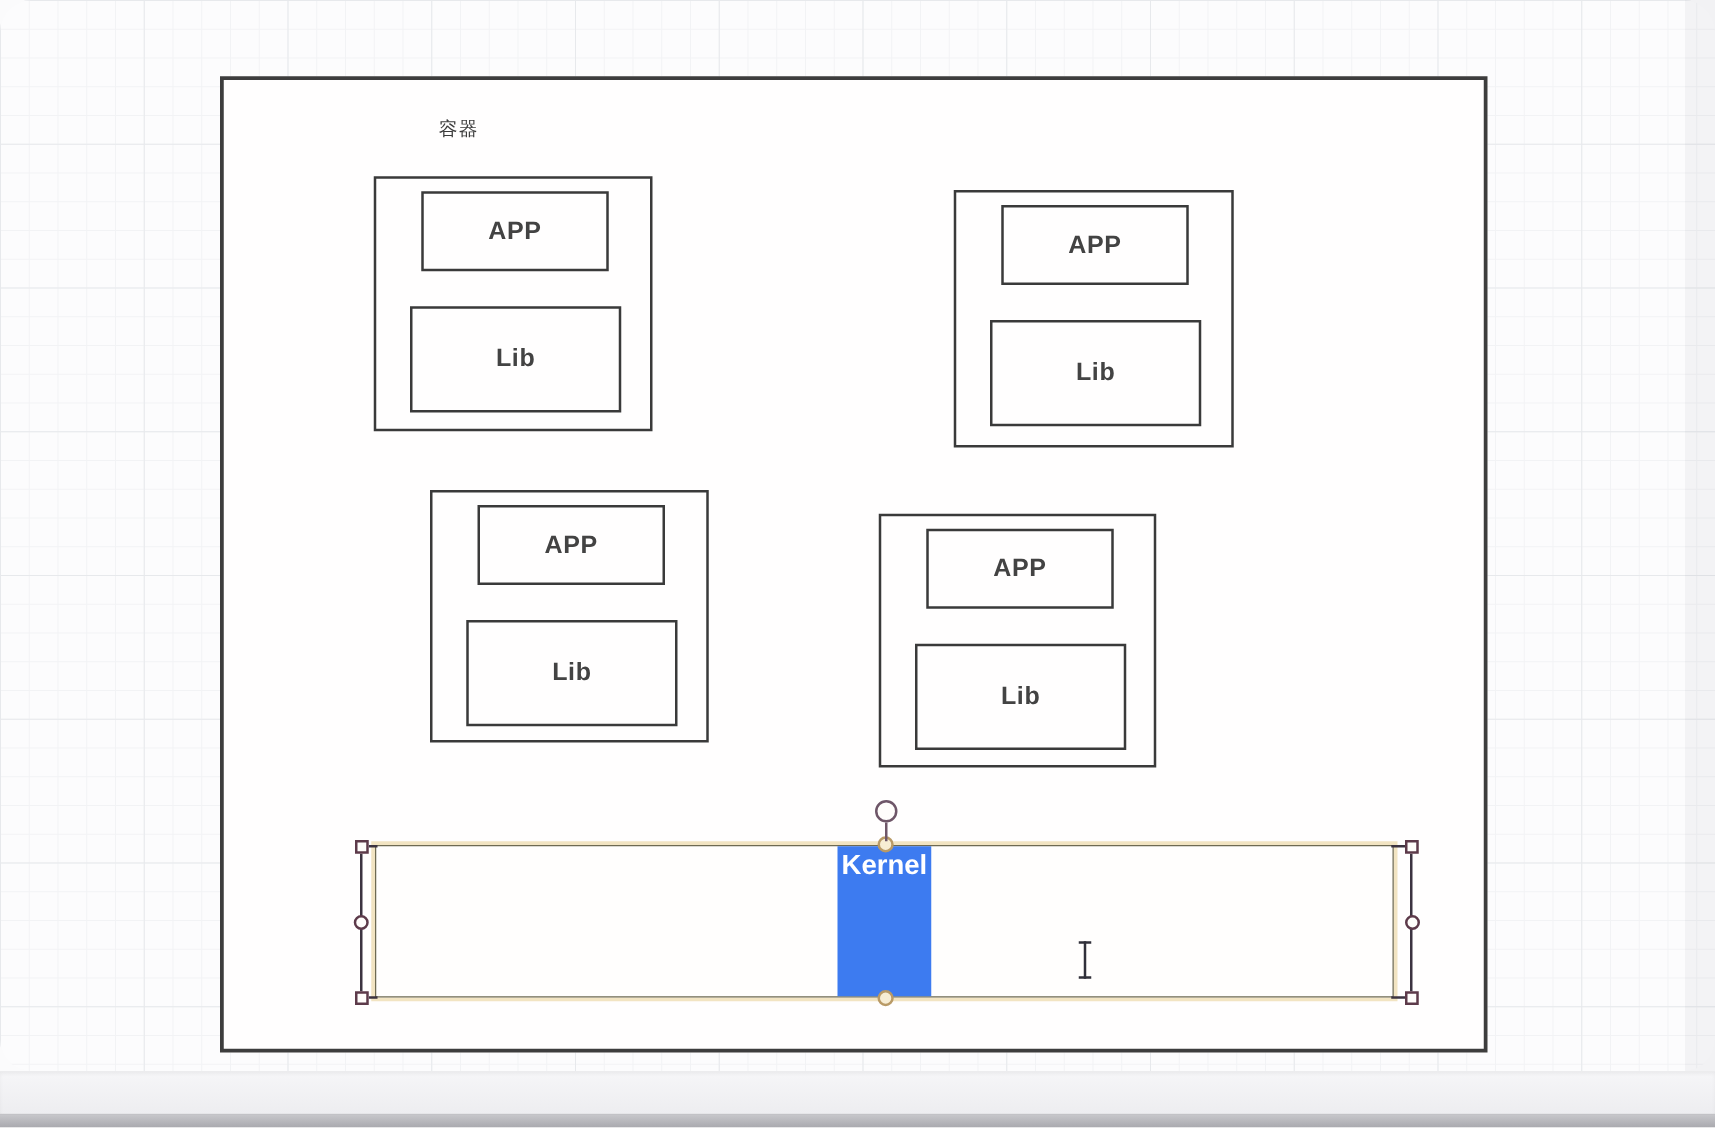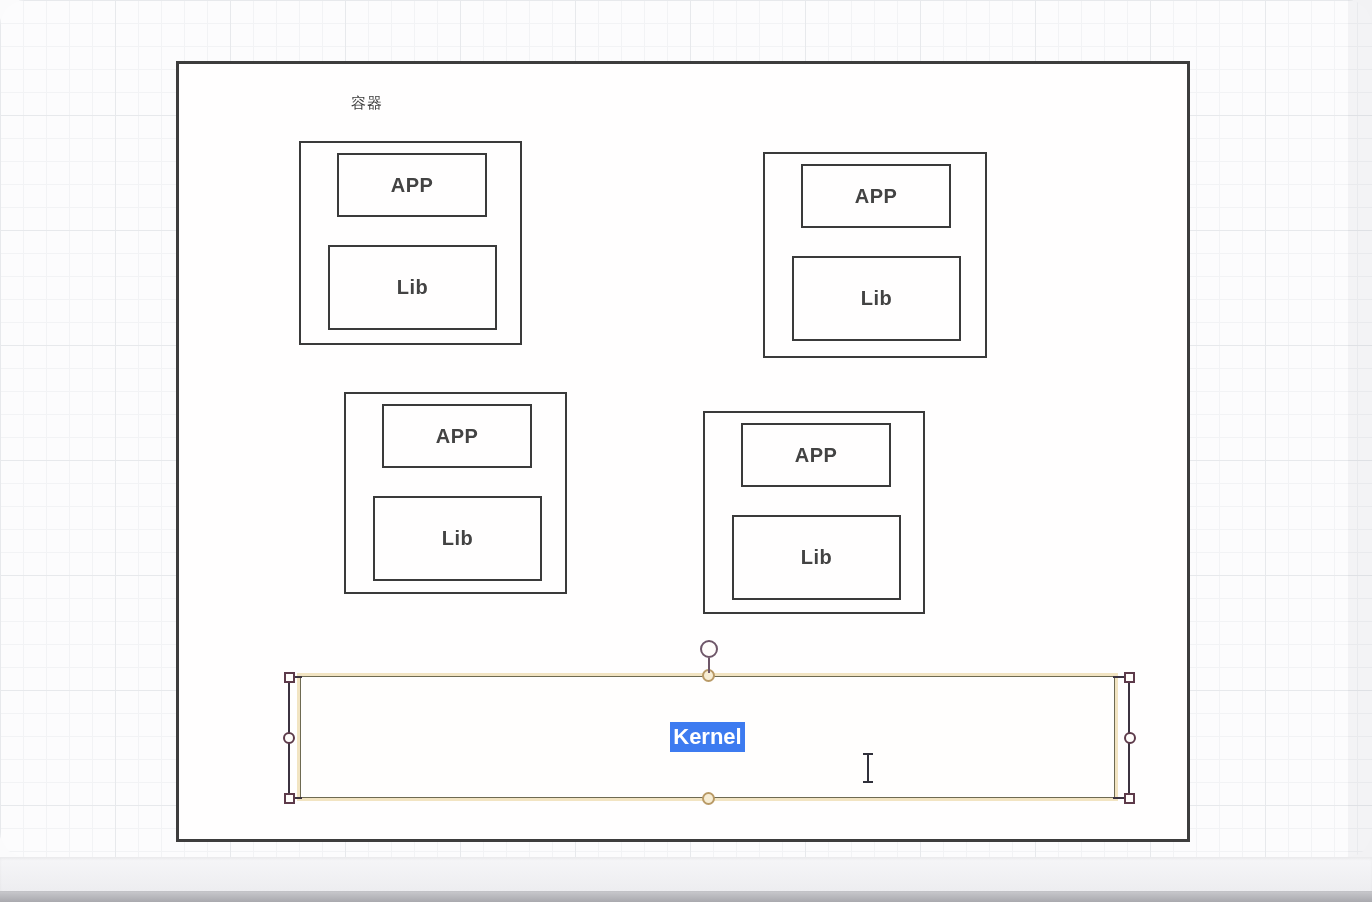--- a/index.html
+++ b/index.html
@@ -48,21 +48,21 @@
     font-weight:bold; font-size:20px; color:#434343; letter-spacing:0.5px;
   }
   .app-box { left:36px; top:10px; width:150px; height:64px; }
   .lib-box { left:27px; top:102px; width:169px; height:85px;align-items:center; }
 
   
   .kernel {
     position:absolute; left:300px; top:676px; width:815px; height:122px;
     background:#fffefd; border:1px solid #6e6a52;
     box-shadow:0 0 0 3px #f2e4c2;
-    display:flex; align-items:center; justify-content:center;
+    display:flex; justify-content:center;
   }
   .kernel-text {
     font-weight:bold; font-size:22px; color:#ffffff;
     background:#3d7bf0; padding:1px 3px; line-height:1.25;
   }
 
   
   .handle-sq {
     position:absolute; width:11px; height:11px;
     background:#fffdfb; border:2px solid #5d3a4a;

